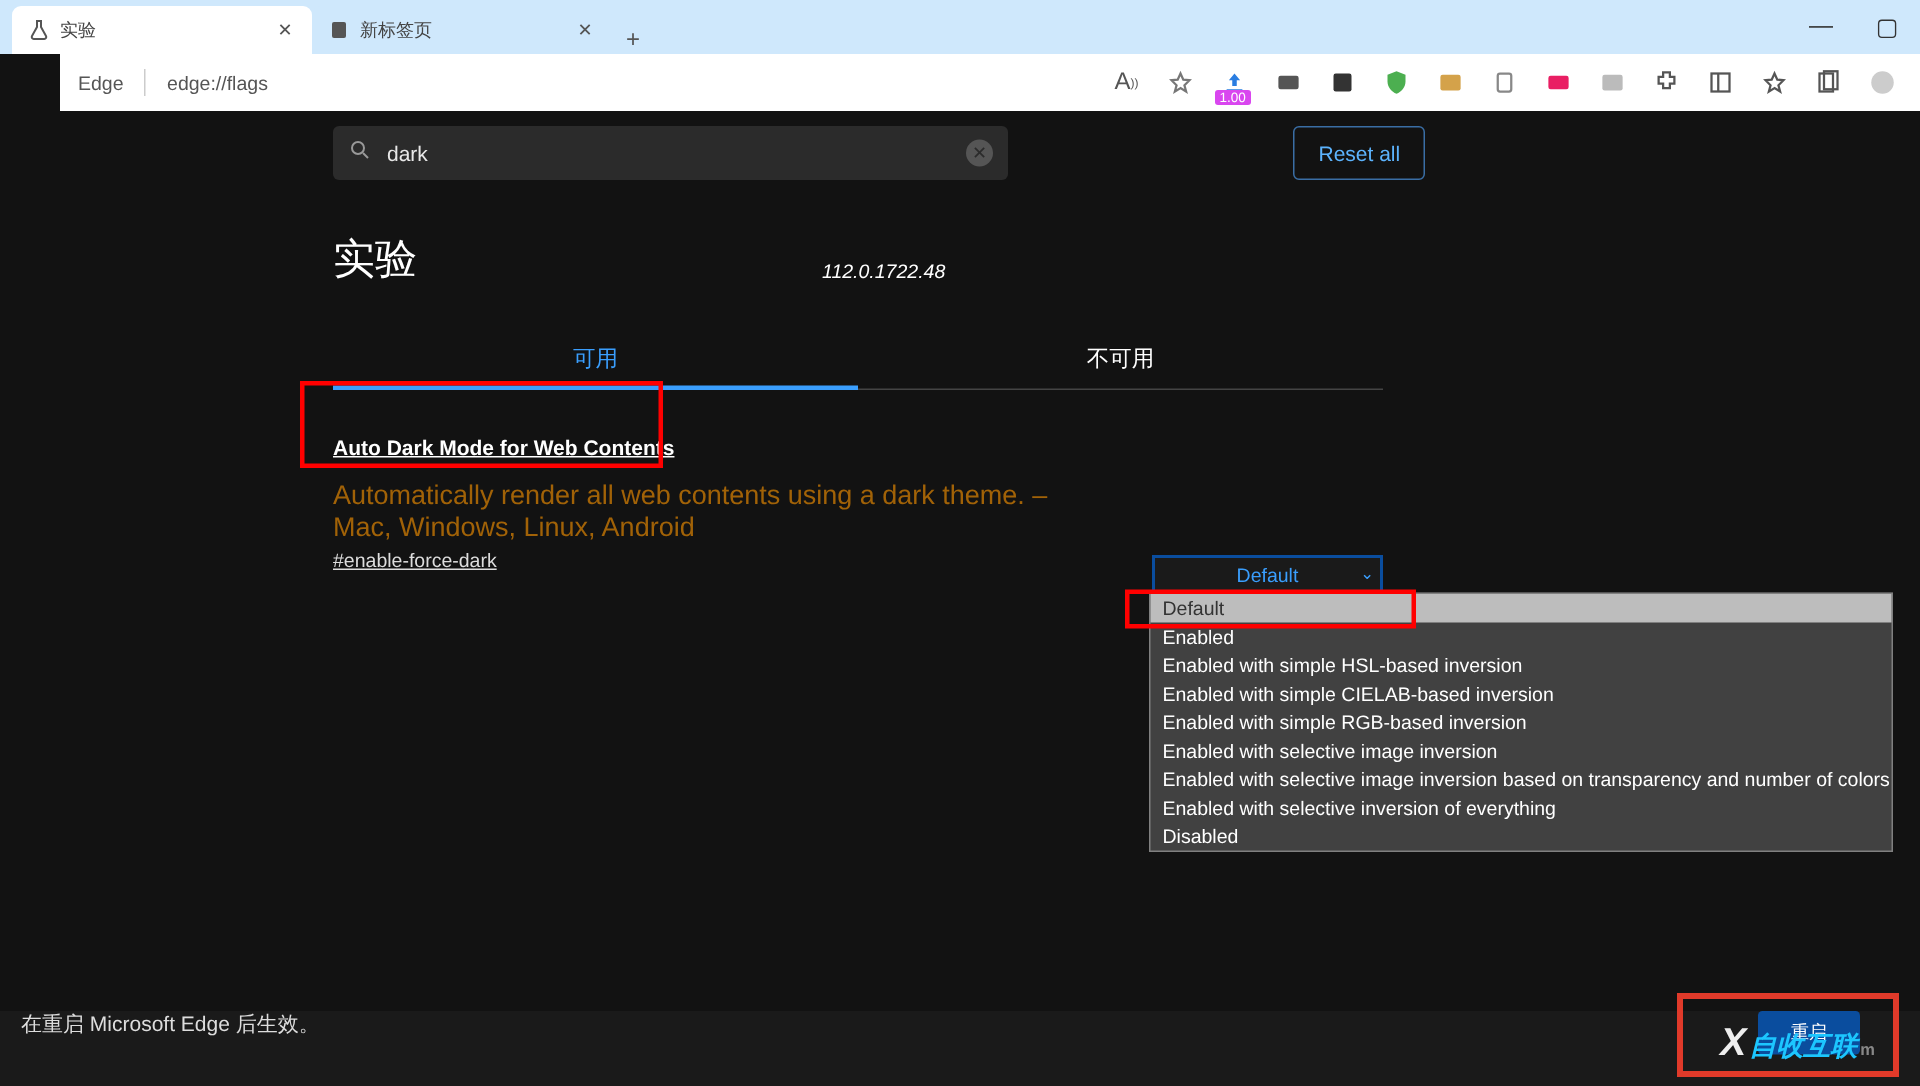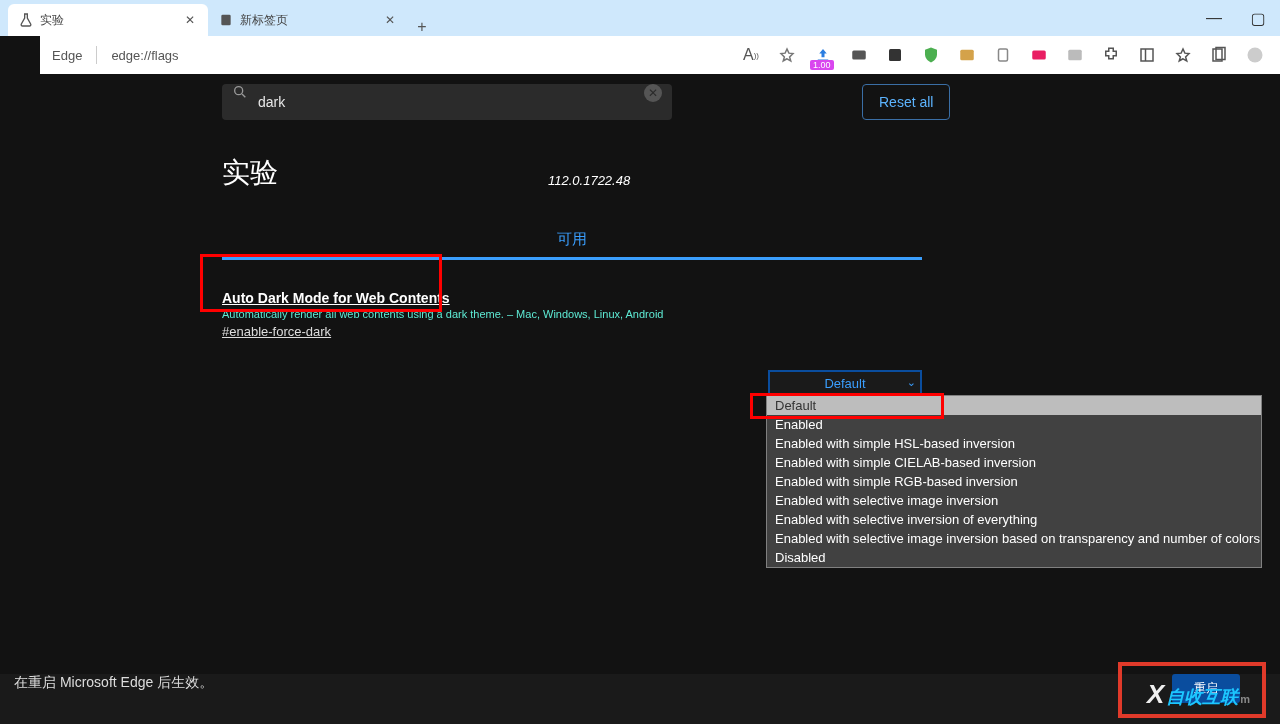--- a/index.html
+++ b/index.html
@@ -110,20 +110,21 @@
     display:flex;
     align-items:center;
     padding: 0 0 0 222px;
   }
   .searchbox {
     width: 430px;
     height: 36px;
     background: var(--bg-search);
     border-radius: 4px;
     display:flex;
+    align-items:center;
     padding: 0 10px;
   }
   .searchbox .mag { color:#999; margin-right:8px; }
   .searchbox input {
     flex:1;
     background:transparent;
     border:none;
     outline:none;
     color: var(--text-light);
     font-size:14px;
@@ -176,23 +177,23 @@
     margin: 30px 0 0 222px;
     width: 700px;
   }
   .flag-title {
     font-weight:700;
     color:#fff;
     font-size:14px;
     text-decoration:underline;
   }
   .flag-desc {
-    color:#5eead4;
-    font-size:11px;
-    margin-top:2px;
+    color:#a16207;
+    font-size:18px;
+    margin-top:14px;
     max-width: 520px;
   }
   .flag-hash {
     color:#ddd;
     font-size:13px;
     text-decoration: underline;
     margin-top:4px;
     display:inline-block;
   }
   .red-box-title {
@@ -425,20 +426,21 @@
     <button class="reset-btn">Reset all</button>
   </div>
 
   <div class="heading-row">
     <div class="heading">实验</div>
     <div class="version">112.0.1722.48</div>
   </div>
 
   <div class="tabs-row">
     <div class="page-tab active">可用</div>
+    <div class="page-tab">不可用</div>
   </div>
 
   <div class="flag-area">
     <div class="red-box-title"></div>
     <div class="flag-title">Auto Dark Mode for Web Contents</div>
     <div class="flag-desc">Automatically render all web contents using a dark theme. – Mac, Windows, Linux, Android</div>
     <a class="flag-hash">#enable-force-dark</a>
   </div>
 
   <div class="select-wrap">
@@ -447,22 +449,22 @@
       <span class="chev">⌄</span>
     </div>
     <div class="red-box-option"></div>
     <div class="dropdown">
       <div class="opt selected">Default</div>
       <div class="opt">Enabled</div>
       <div class="opt">Enabled with simple HSL-based inversion</div>
       <div class="opt">Enabled with simple CIELAB-based inversion</div>
       <div class="opt">Enabled with simple RGB-based inversion</div>
       <div class="opt">Enabled with selective image inversion</div>
+      <div class="opt">Enabled with selective image inversion based on transparency and number of colors</div>
       <div class="opt">Enabled with selective inversion of everything</div>
-      <div class="opt">Enabled with selective image inversion based on transparency and number of colors</div>
       <div class="opt">Disabled</div>
     </div>
   </div>
 
   <div class="footer">
     <span>在重启 Microsoft Edge 后生效。</span>
     <span class="restart-btn">重启</span>
   </div>
   <div class="red-box-restart"></div>
   <div class="watermark">

